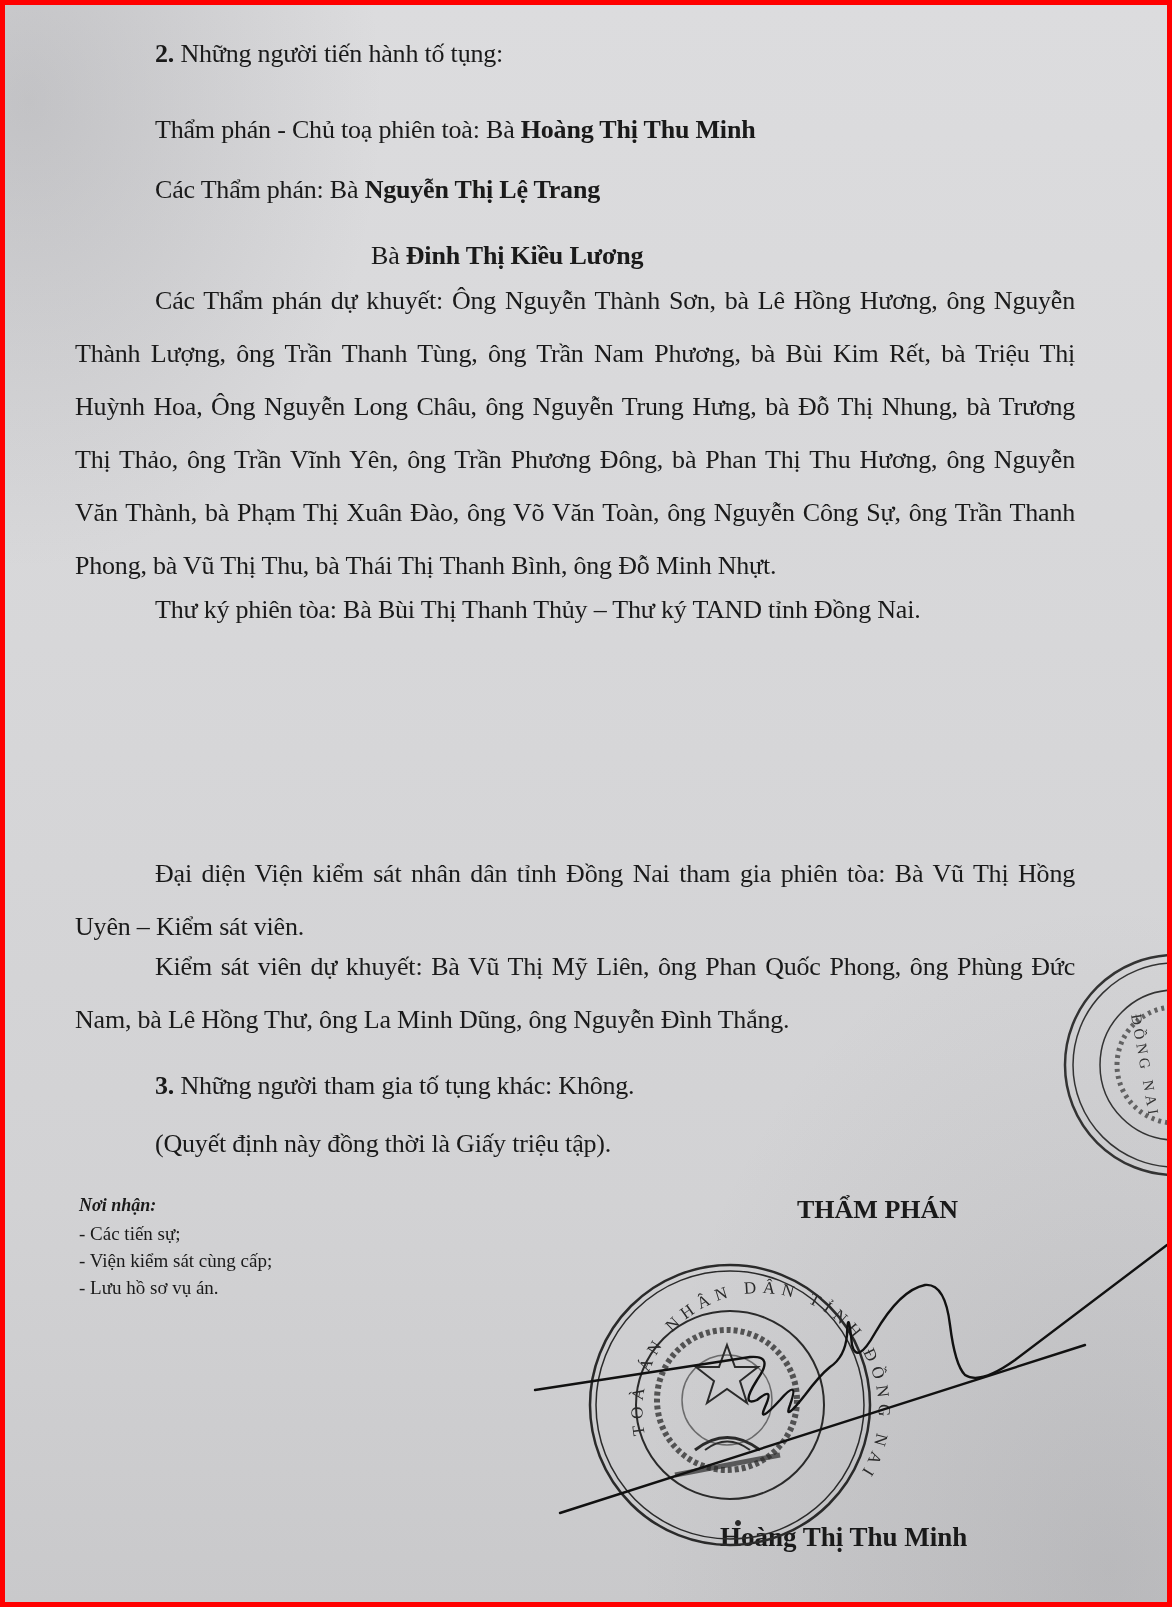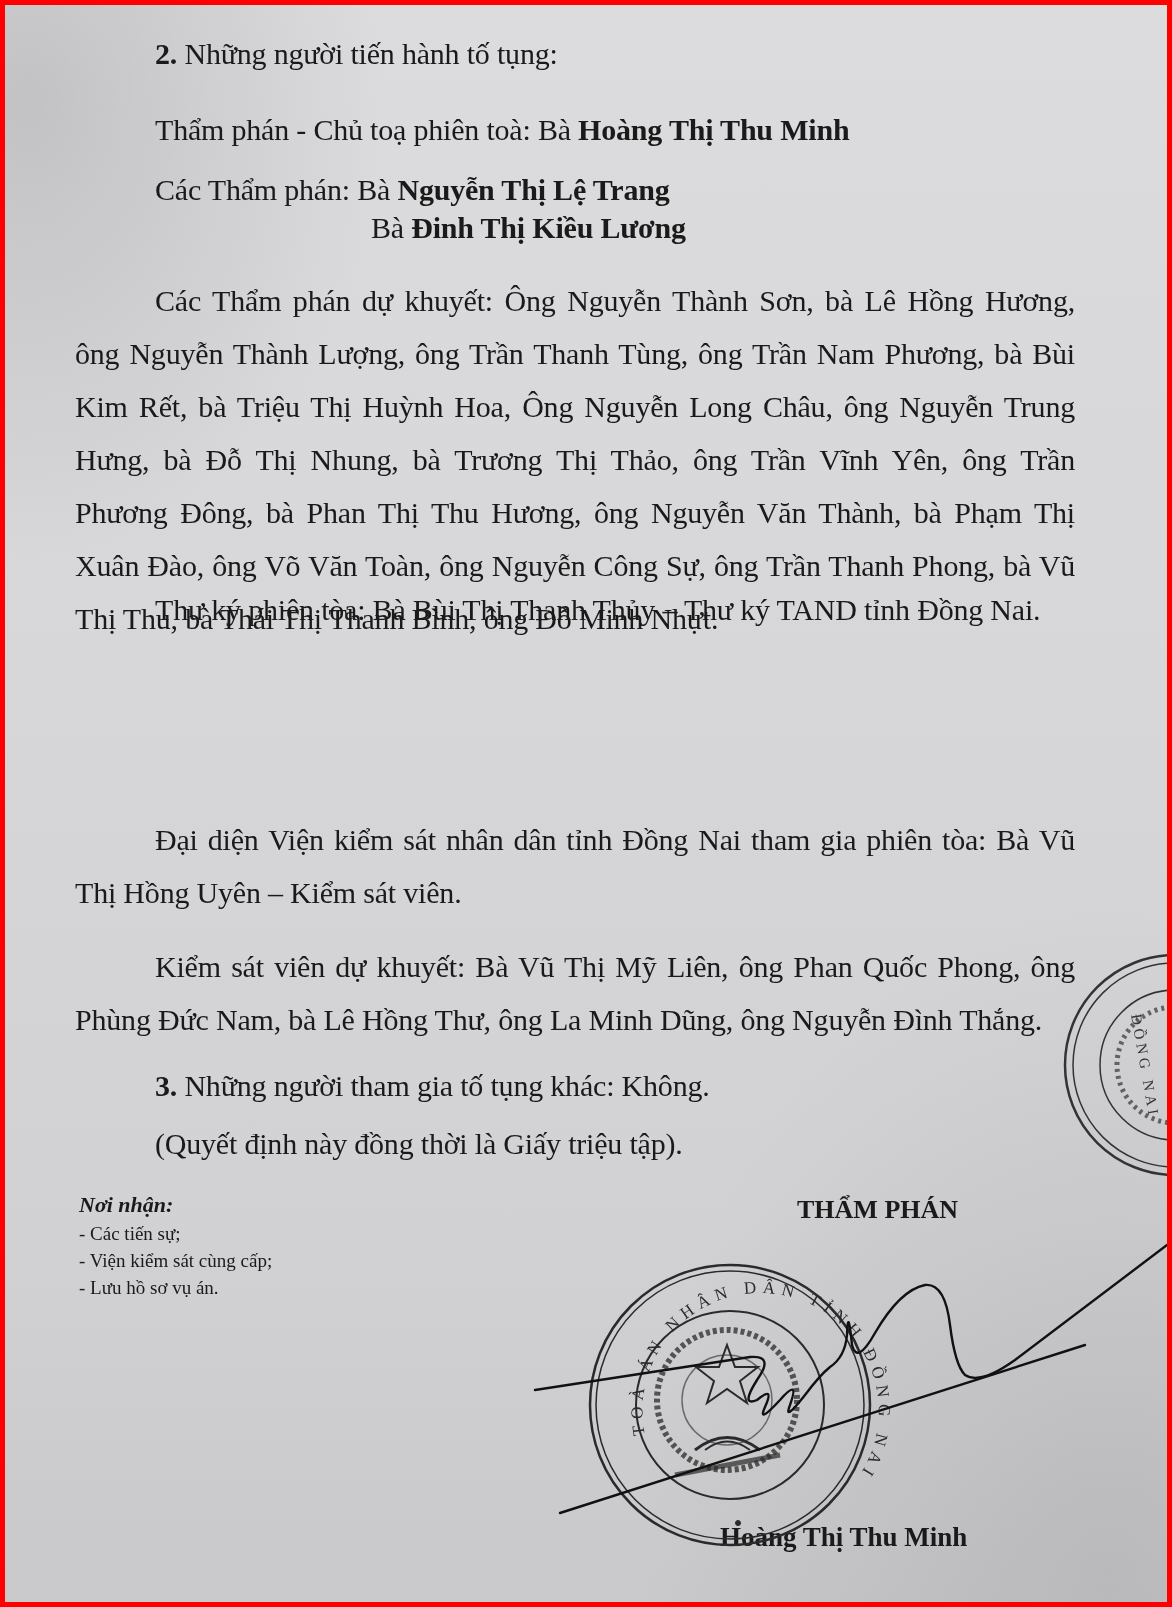--- a/index.html
+++ b/index.html
@@ -13,26 +13,26 @@
     position: absolute; left: 5px; top: 5px; width: 1162px; height: 1597px;
     background: linear-gradient(180deg, #dcdcde 0%, #d7d7d9 40%, #d2d2d4 75%, #c9c9cb 100%);
     overflow: hidden;
   }
   .shade {
     position: absolute; inset: 0; pointer-events: none;
     background:
       radial-gradient(ellipse at 2% 6%, rgba(120,120,125,0.25) 0%, rgba(0,0,0,0) 22%),
       radial-gradient(ellipse at 95% 98%, rgba(110,110,115,0.18) 0%, rgba(0,0,0,0) 30%);
   }
-  .para { position: absolute; font-size: 30px; line-height: 53px; letter-spacing: -0.2px; margin: 0; }
+  .para { position: absolute; font-size: 26px; line-height: 53px; letter-spacing: -0.2px; margin: 0; }
   .justify { text-align: justify; text-align-last: left; }
   b, .bold { font-weight: bold; }
   .indent { text-indent: 80px; }
   .recipients { position: absolute; left: 74px; top: 1185px; font-size: 19px; line-height: 27px; }
-  .recipients .title { font-style: italic; font-weight: bold; font-size: 22px; line-height: 30px; }
+  .recipients .title { font-style: italic; font-weight: bold; font-size: 18px; line-height: 30px; }
   .sig-title { position: absolute; left: 768px; top: 1190px; font-weight: bold; font-size: 26px; margin-left: 24px; }
   .sig-name { position: absolute; left: 715px; top: 1517px; font-weight: bold; font-size: 27px; }
   svg.overlay { position: absolute; left: 0; top: 0; pointer-events: none; }
 </style>
 </head>
 <body>
 
 <div class="frame">
   <div class="shade"></div>
 
@@ -41,30 +41,30 @@
     <span>Những người tiến hành tố tụng:</span>
   </p>
 
   <p class="para" style="left:150px; top:98px;">
     <span>Thẩm phán - Chủ toạ phiên toà: Bà </span><b>Hoàng Thị Thu Minh</b>
   </p>
 
   <p class="para" style="left:150px; top:158px;">
     <span>Các Thẩm phán: Bà </span><b>Nguyễn Thị Lệ Trang</b>
   </p>
-  <p class="para" style="left:366px; top:196px;">
+  <p class="para" style="left:366px; top:224px;">
     <span>Bà </span><b>Đinh Thị Kiều Lương</b>
   </p>
 
   <p class="para justify indent" style="left:70px; top:269px; width:1000px;">Các Thẩm phán dự khuyết: Ông Nguyễn Thành Sơn, bà Lê Hồng Hương, ông Nguyễn Thành Lượng, ông Trần Thanh Tùng, ông Trần Nam Phương, bà Bùi Kim Rết, bà Triệu Thị Huỳnh Hoa, Ông Nguyễn Long Châu, ông Nguyễn Trung Hưng, bà Đỗ Thị Nhung, bà Trương Thị Thảo, ông Trần Vĩnh Yên, ông Trần Phương Đông, bà Phan Thị Thu Hương, ông Nguyễn Văn Thành, bà Phạm Thị Xuân Đào, ông Võ Văn Toàn, ông Nguyễn Công Sự, ông Trần Thanh Phong, bà Vũ Thị Thu, bà Thái Thị Thanh Bình, ông Đỗ Minh Nhựt.</p>
 
   <p class="para justify indent" style="left:70px; top:578px; width:1000px;">Thư ký phiên tòa: Bà Bùi Thị Thanh Thủy – Thư ký TAND tỉnh Đồng Nai.</p>
 
 
-  <p class="para justify indent" style="left:70px; top:808px; width:1000px;font-family:Liberation Serif, serif;">Đại diện Viện kiểm sát nhân dân tỉnh Đồng Nai tham gia phiên tòa: Bà Vũ Thị Hồng Uyên – Kiểm sát viên.</p>
+  <p class="para justify indent" style="left:70px; top:842px; width:1000px;font-family:Liberation Serif, serif;">Đại diện Viện kiểm sát nhân dân tỉnh Đồng Nai tham gia phiên tòa: Bà Vũ Thị Hồng Uyên – Kiểm sát viên.</p>
 
   <p class="para justify indent" style="left:70px; top:935px; width:1000px;">Kiểm sát viên dự khuyết: Bà Vũ Thị Mỹ Liên, ông Phan Quốc Phong, ông Phùng Đức Nam, bà Lê Hồng Thư, ông La Minh Dũng, ông Nguyễn Đình Thắng.</p>
 
   <p class="para" style="left:150px; top:1054px;">
     <b>3.</b><span> Những người tham gia tố tụng khác: Không.</span>
   </p>
 
   <p class="para" style="left:150px; top:1112px; ">(Quyết định này đồng thời là Giấy triệu tập).</p>
 
   <div class="recipients">

